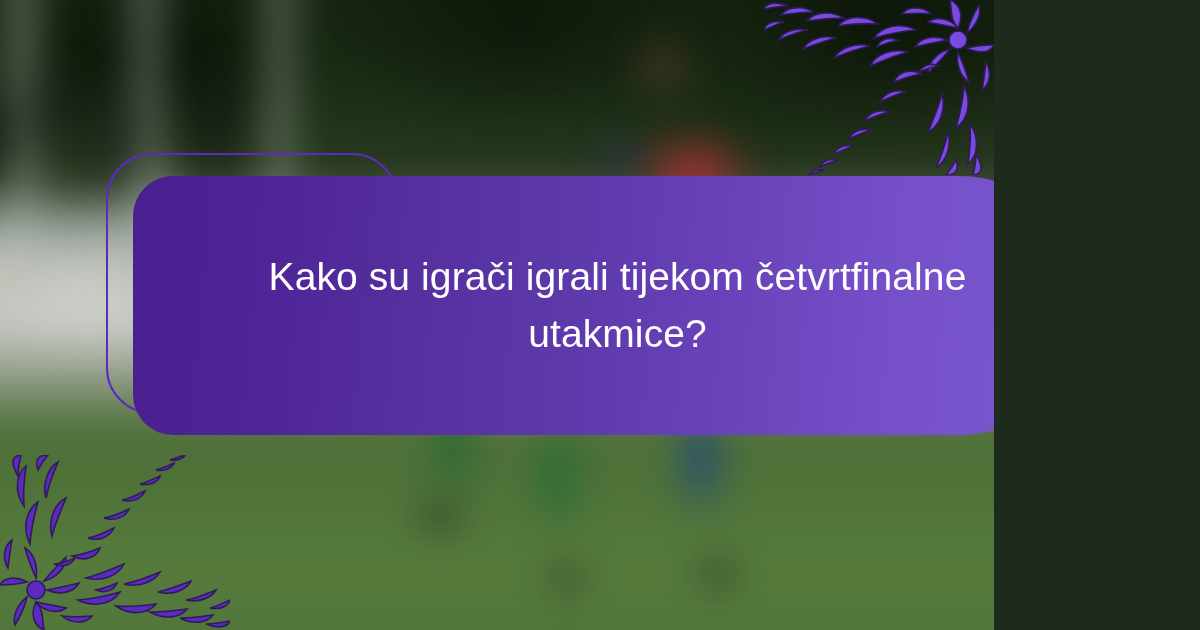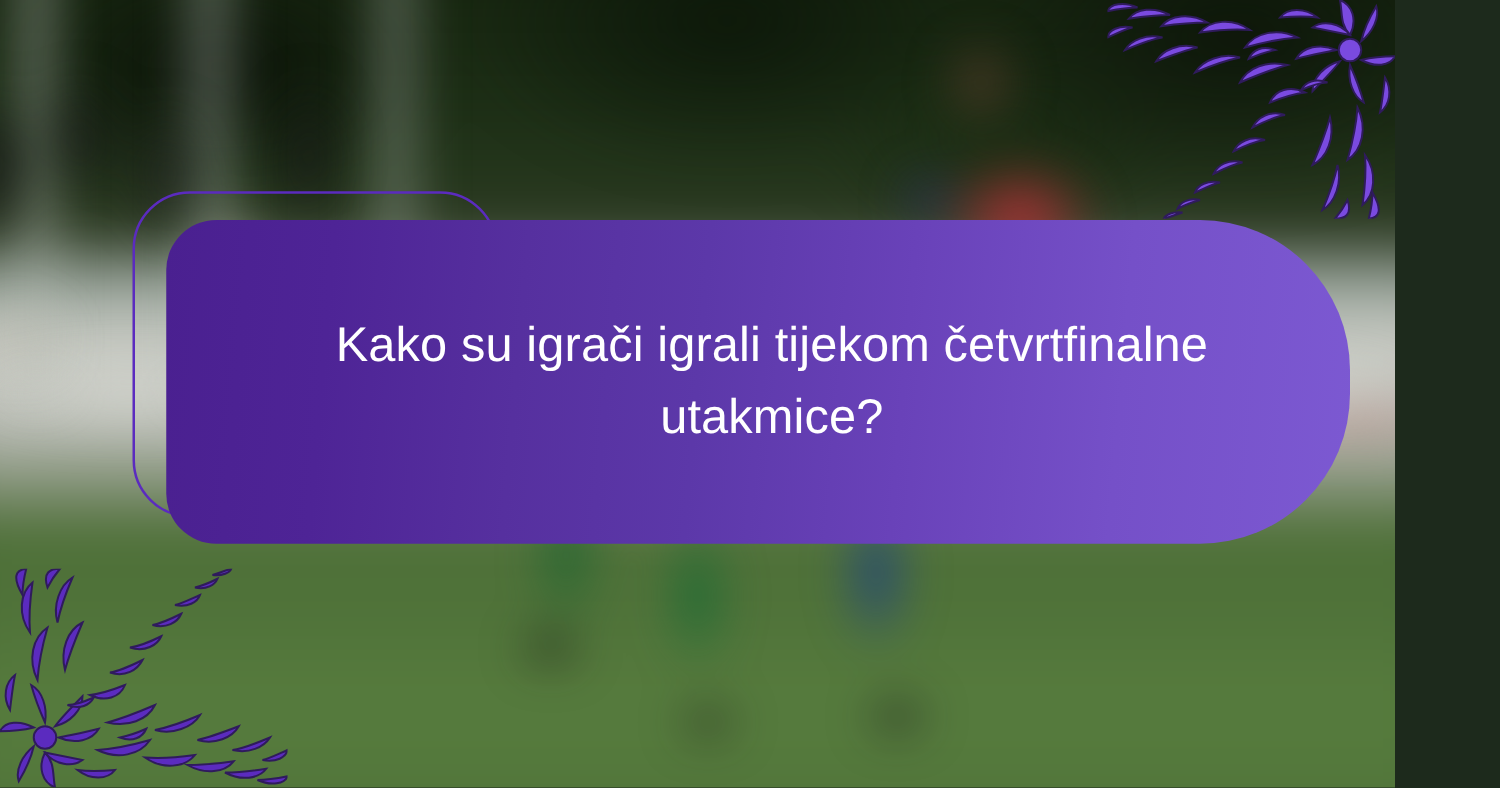--- a/index.html
+++ b/index.html
@@ -6,21 +6,21 @@
 
   html, body {
     width:1200px; height:630px;
     overflow:hidden;
     background:#1d2a1c;
     font-family:"Liberation Sans", sans-serif;
   }
 
   .stage {
     position:relative;
-    width:1116px; height:630px;
+    width:994px; height:630px;
     overflow:hidden;
   }
 
   
   .bg-wrap {
     position:absolute; inset:-40px;
     overflow:hidden;
   }
   .bg-base {
     position:absolute; inset:0;

